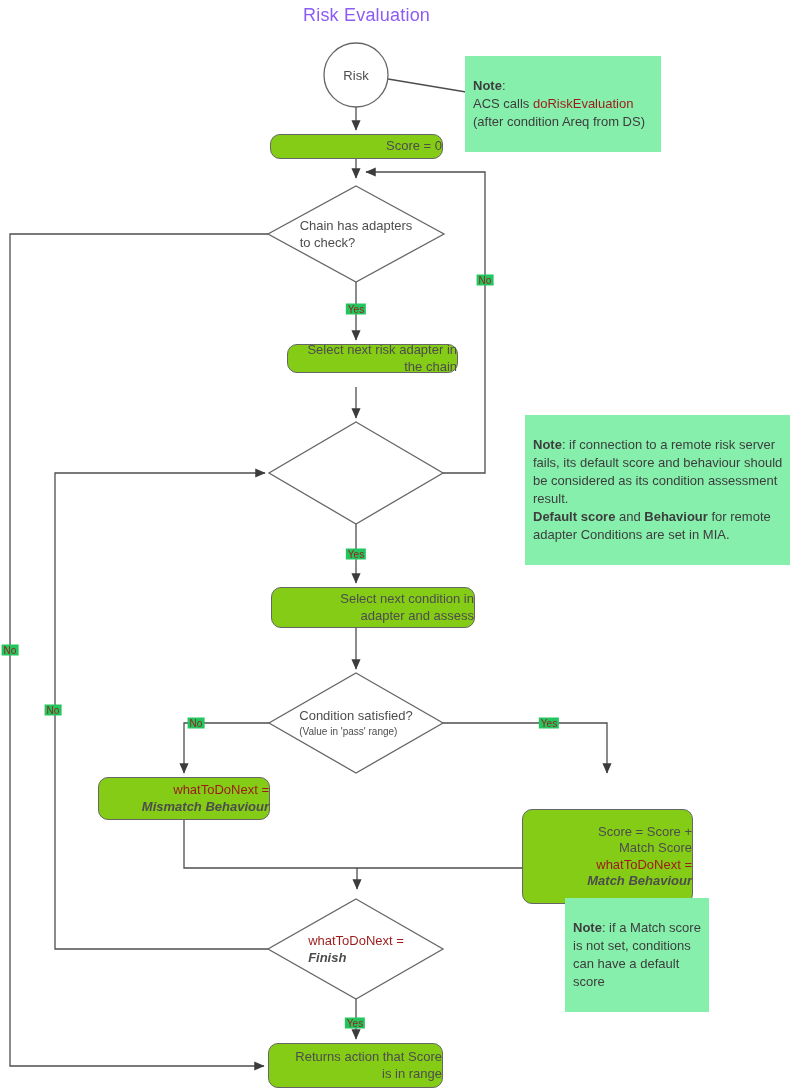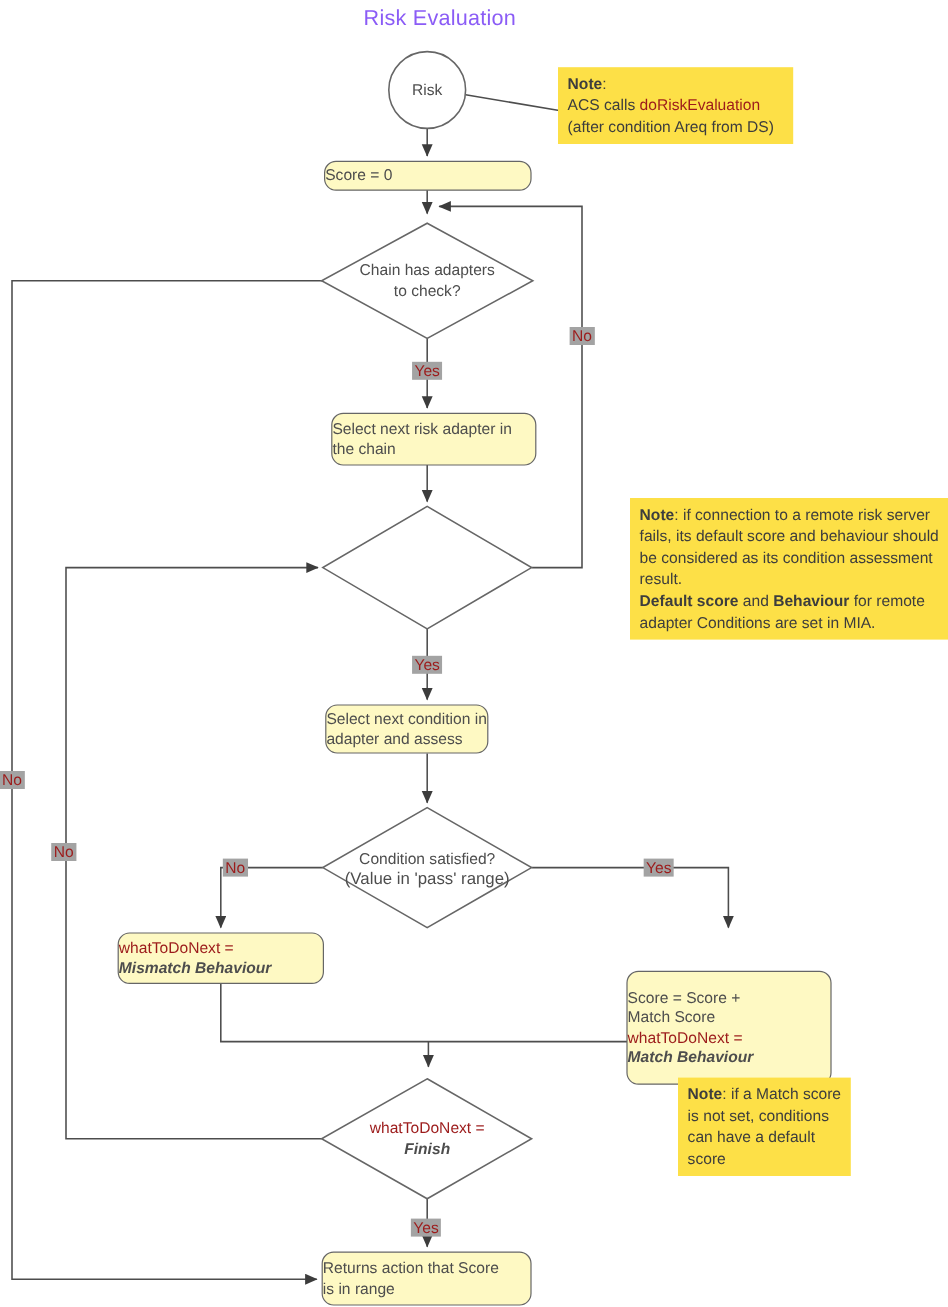--- a/index.html
+++ b/index.html
@@ -1,30 +1,30 @@
 <!DOCTYPE html>
 <html><head>
 <meta charset="utf-8">
 <style>
   html,body{margin:0;padding:0;background:#fff;overflow:hidden;}
   #canvas{position:relative;width:790px;height:1089px;background:#ffffff;
           font-family:"Liberation Sans",sans-serif;}
   svg{position:absolute;left:0;top:0;}
   .title{position:absolute;left:303px;top:5px;font-size:18px;color:#8b5cf6;letter-spacing:.2px;}
-  .box{position:absolute;border:1.5px solid #666;border-radius:10px;background:#fef9c3;
+  .box{position:absolute;border:1.5px solid #666;border-radius:10px;background:#84cc16;
        color:#4d4d4d;font-size:13px;line-height:16.5px;display:flex;flex-direction:column;
-       align-items:flex-start;justify-content:center;text-align:center;box-sizing:border-box;}
+       align-items:flex-end;justify-content:center;text-align:center;box-sizing:border-box;}
   .circle-label{position:absolute;transform:translate(-50%,-50%);color:#4d4d4d;font-size:13px;}
-  .dlabel{position:absolute;transform:translate(-50%,-50%);text-align:center;
+  .dlabel{position:absolute;transform:translate(-50%,-50%);text-align:left;
           color:#4d4d4d;font-size:13px;line-height:16.5px;white-space:nowrap;}
-  .sub{font-size:14px;line-height:13px;}
-  .elabel{position:absolute;transform:translate(-50%,-50%);color:#9c1b1b;font-size:13px;
-          background:#a3a3a3;padding:0 2px;white-space:nowrap;}
-  .note{position:absolute;background:#fde047;color:#3d3d3d;font-size:13px;
-        line-height:18px;padding:5px 8px;}
+  .sub{font-size:10px;line-height:13px;}
+  .elabel{position:absolute;transform:translate(-50%,-50%);color:#9c1b1b;font-size:10px;
+          background:#22c55e;padding:0 2px;white-space:nowrap;}
+  .note{position:absolute;background:#86efac;color:#3d3d3d;font-size:13px;
+        line-height:18px;padding:21px 8px;}
   .red{color:#9c1b1b;}
   .bi{font-weight:bold;font-style:italic;}
   b{color:#3d3d3d;}
 </style>
 </head>
 <body>
 
 <div id="canvas">
 
   <svg width="790" height="1089" viewBox="0 0 790 1089">
@@ -60,26 +60,26 @@
   </svg>
 
   <div class="title">Risk Evaluation</div>
 
   <div class="circle-label" style="left:356px;top:75px">Risk</div>
 
   <div class="box" style="left:270px;top:134px;width:173px;height:25px">
     <div>Score = 0</div>
   </div>
 
-  <div class="box" style="left:276px;top:344px;width:171px;height:44px">
+  <div class="box" style="left:287px;top:344px;width:171px;height:29px">
     <div>Select next risk adapter in</div>
     <div>the chain</div>
   </div>
 
-  <div class="box" style="left:271px;top:587px;width:136px;height:41px">
+  <div class="box" style="left:271px;top:587px;width:204px;height:41px">
     <div>Select next condition in</div>
     <div>adapter and assess</div>
   </div>
 
   <div class="box" style="left:98px;top:777px;width:172px;height:43px">
     <div class="red">whatToDoNext =</div>
     <div class="bi">Mismatch Behaviour</div>
   </div>
 
   <div class="box" style="left:522px;top:809px;width:171px;height:95px">

